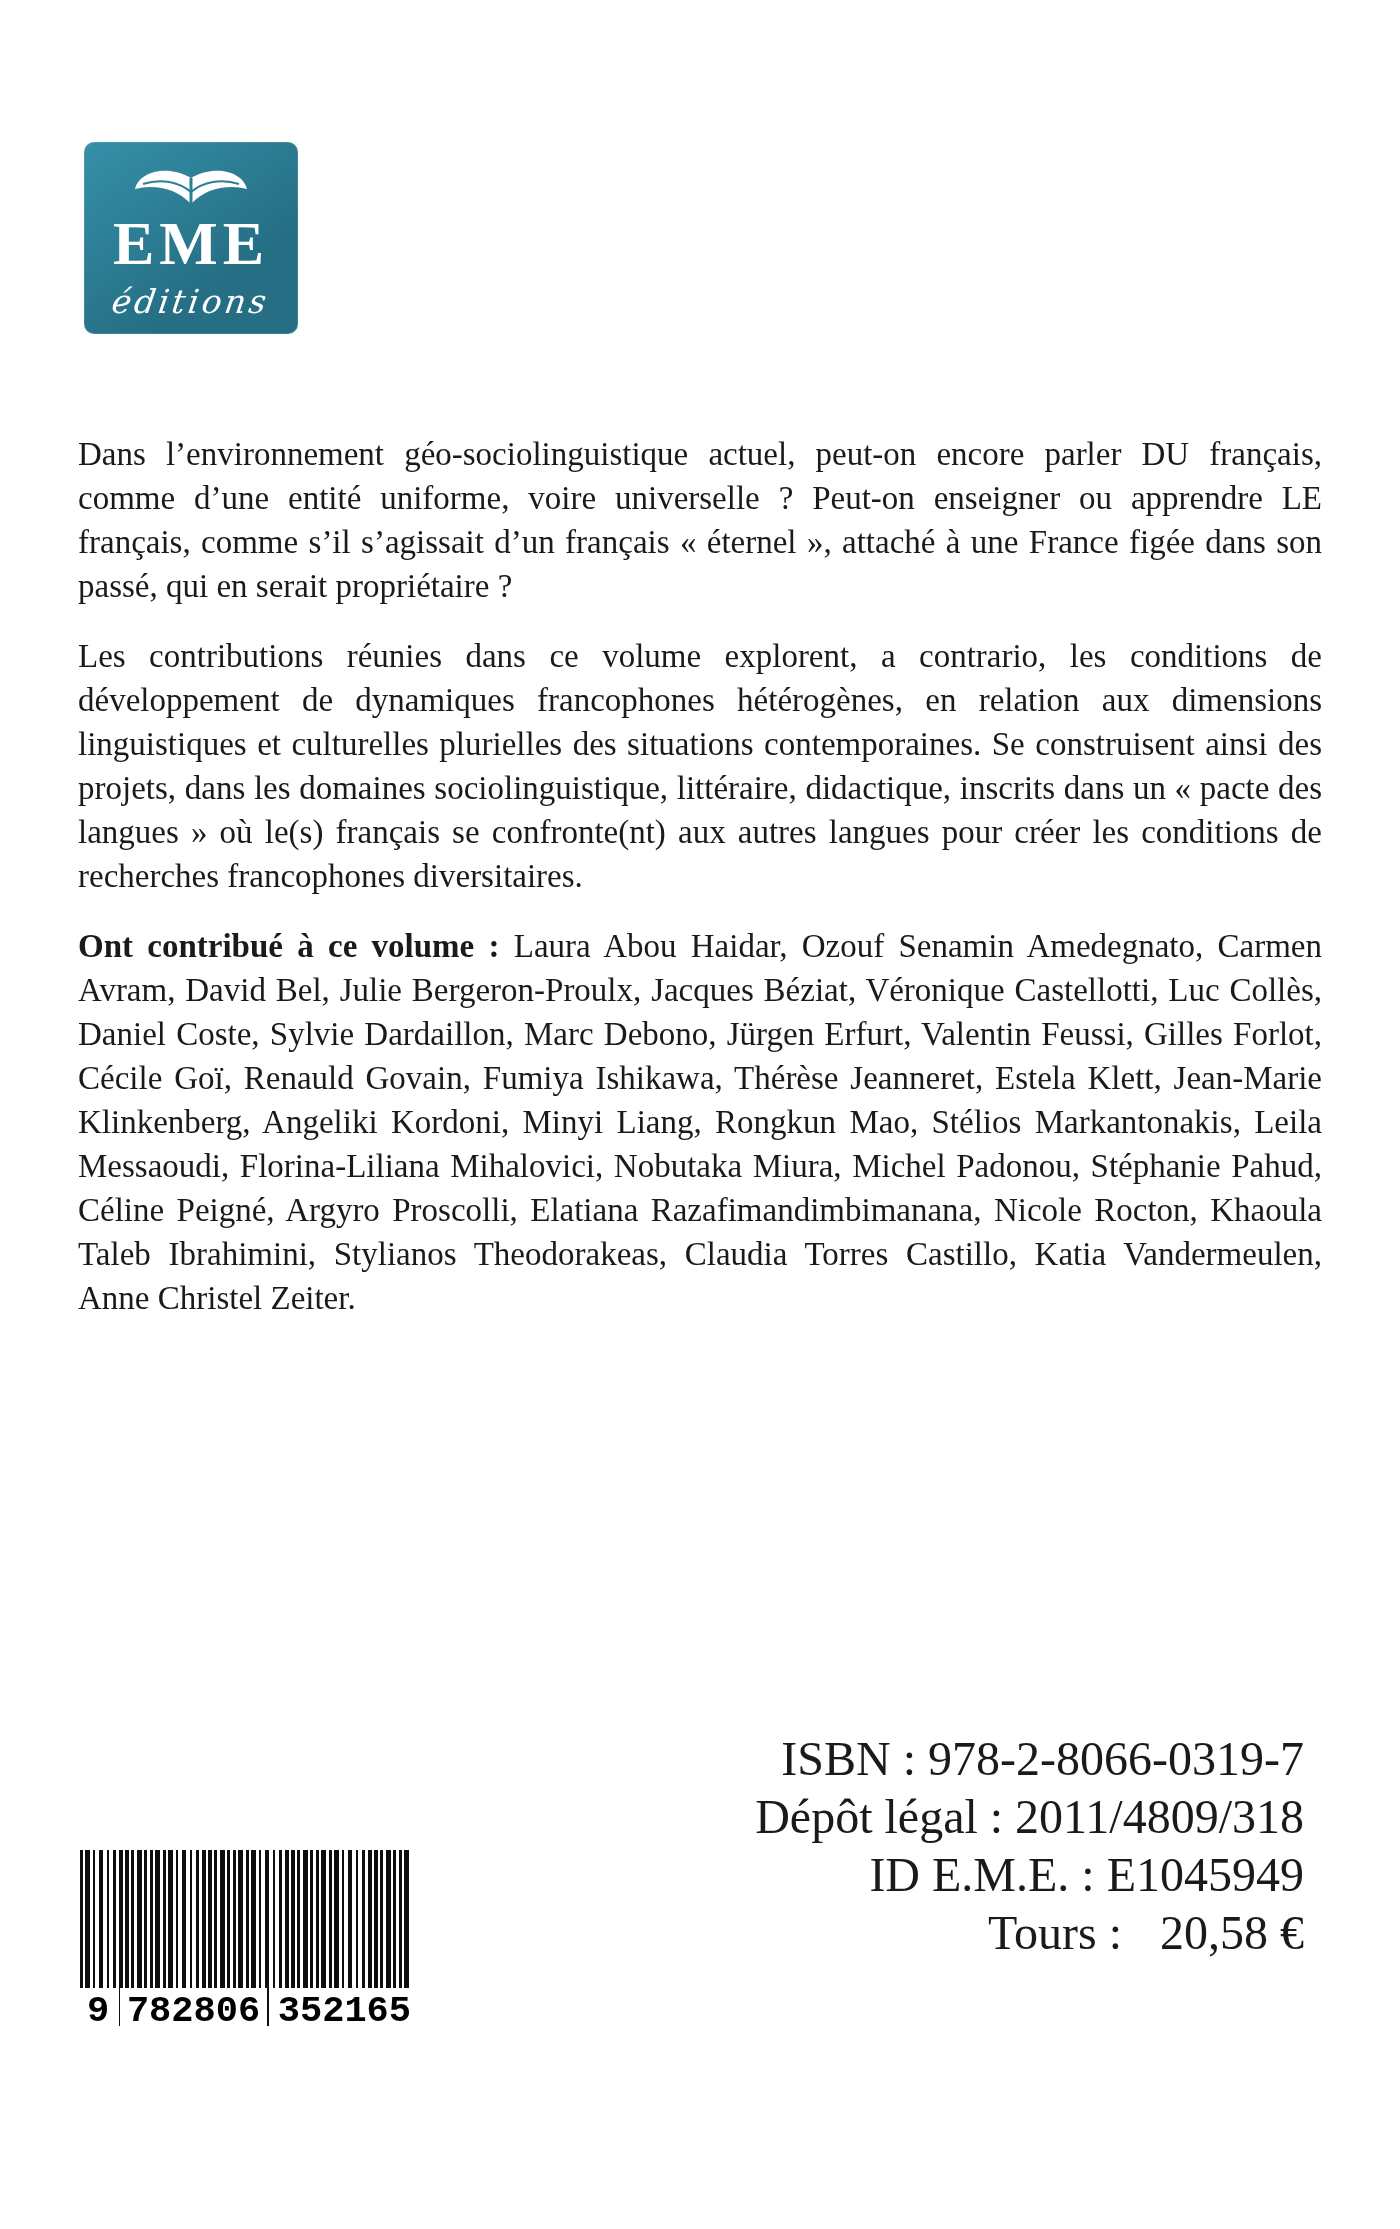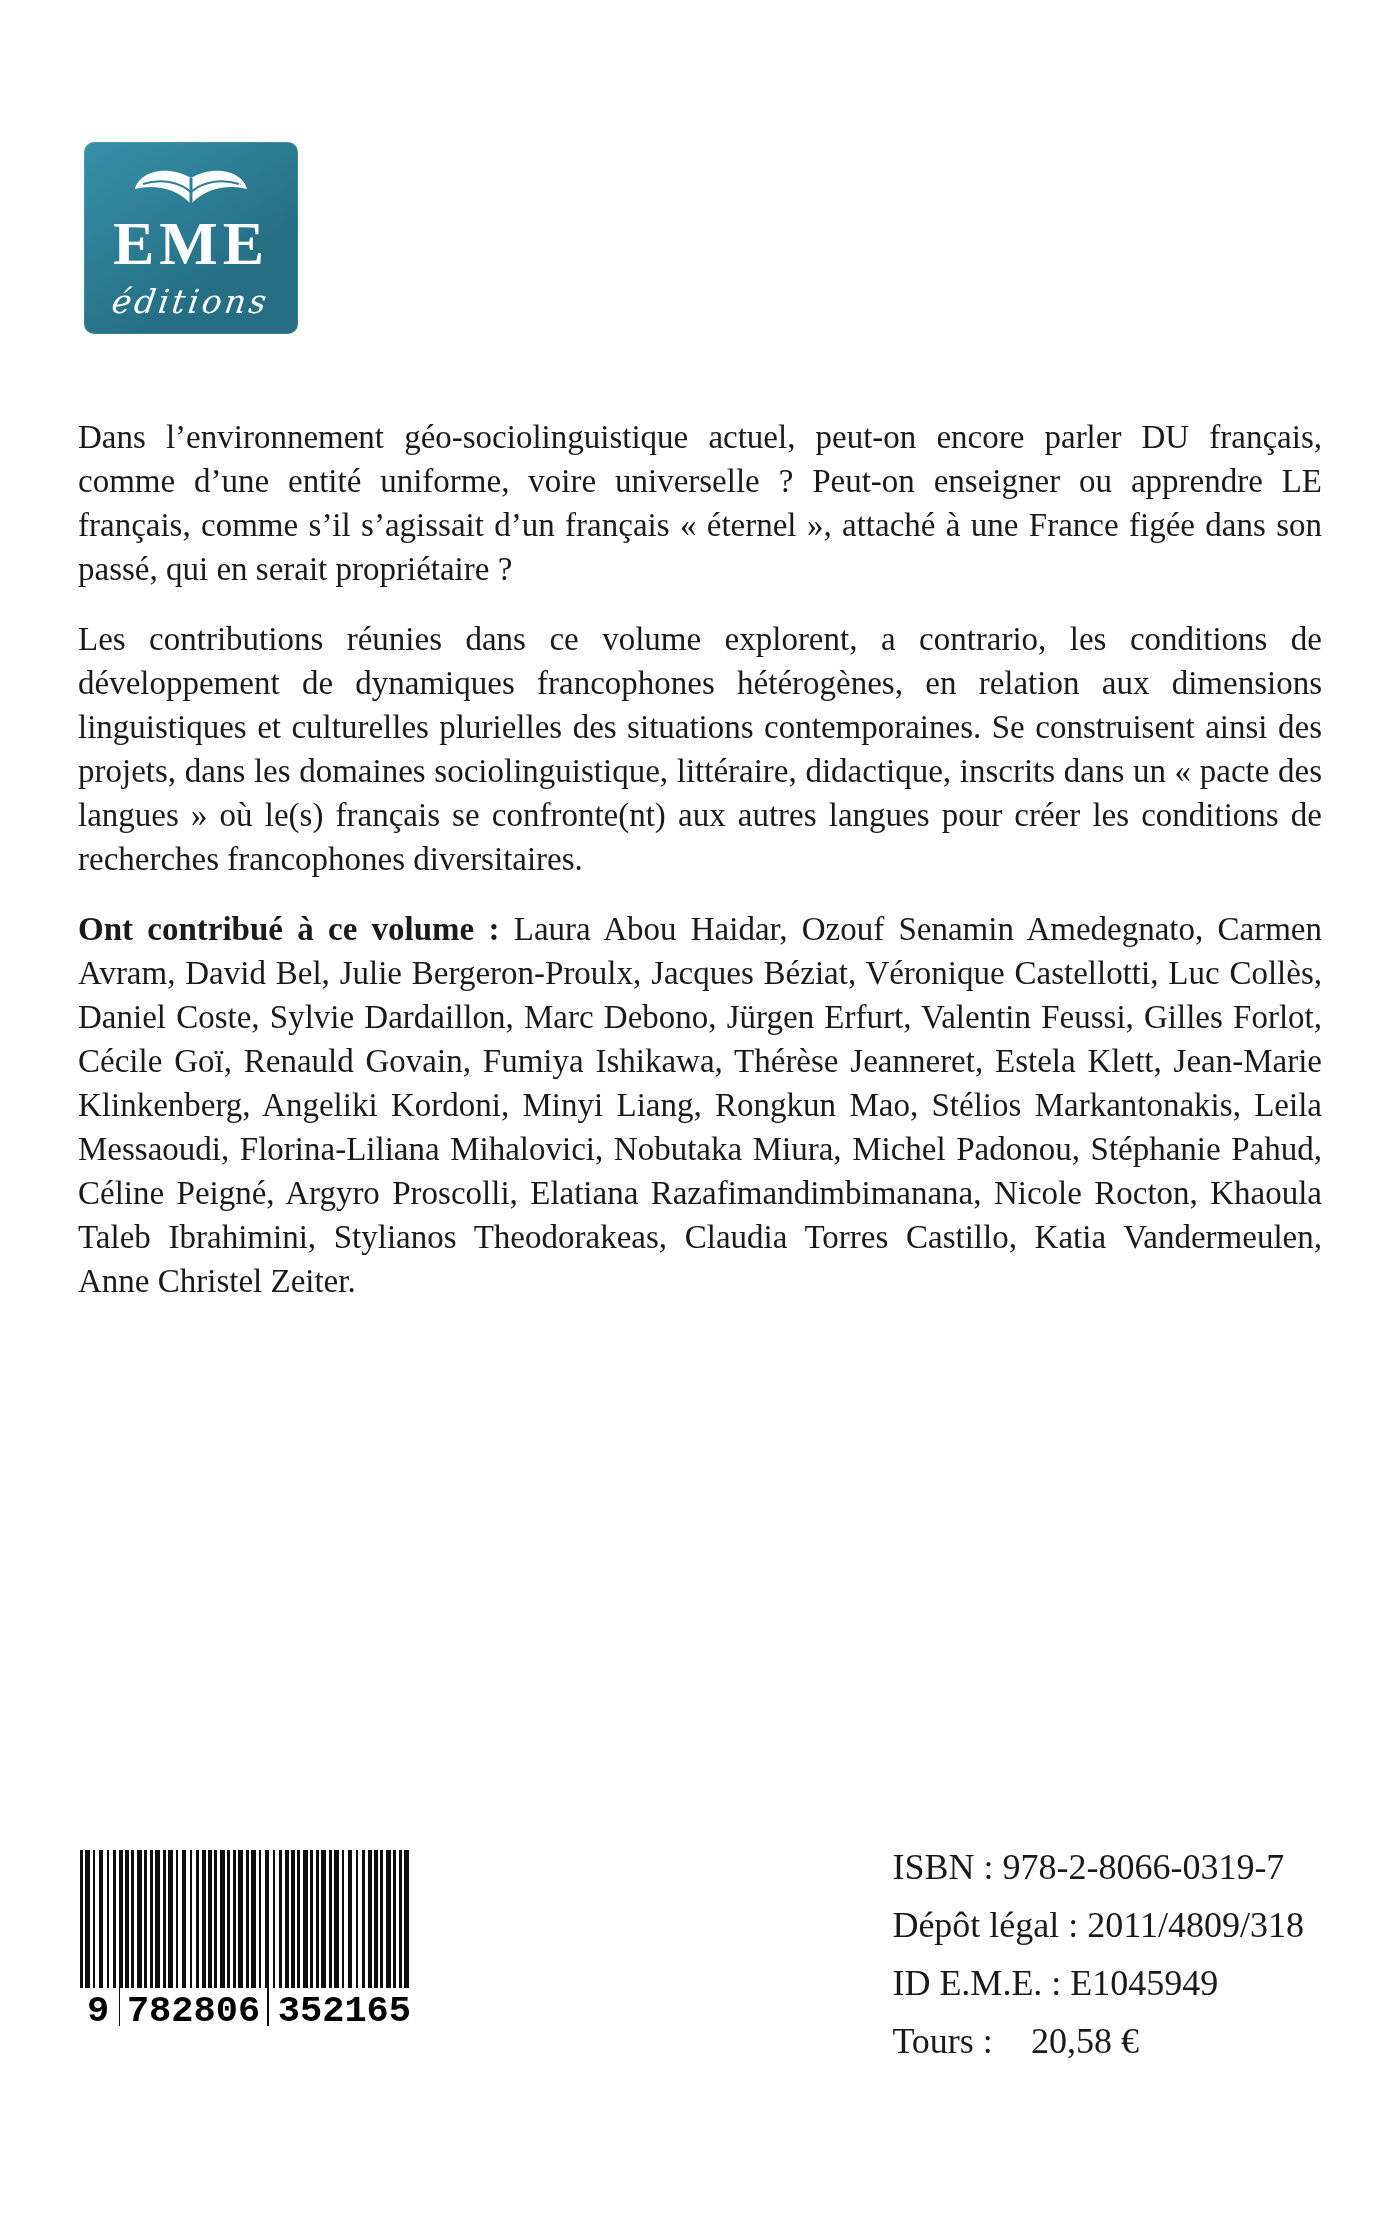--- a/index.html
+++ b/index.html
@@ -35,21 +35,21 @@
   }
   .logo-sub{
     font-family:"DejaVu Serif", serif;
     font-style:italic;font-size:33px;color:#fff;
     margin-top:8px;letter-spacing:3px;
     transform:skewX(-8deg);
   }
 
   
   .text-block{
-    position:absolute;left:78px;top:415px;width:1244px;
+    position:absolute;left:78px;top:432px;width:1244px;
     font-size:33px;line-height:44px;
     text-align:justify;
   }
   .text-block p{margin:0 0 26px 0;}
   .lead-bold{font-weight:bold;}
   .contrib{}
   .contrib .lead{font-weight:bold;}
 
   
   .barcode{
@@ -64,22 +64,23 @@
   .digits{
     position:absolute;left:0;top:138px;width:100%;
     display:flex;justify-content:space-between;
     font-family:"Liberation Mono", monospace;
     font-size:37px;font-weight:bold;color:#000;
   }
   .digits span{background:#ffffff;padding:0 7px;line-height:46px;}
 
   
   .info{
-    position:absolute;right:96px;top:1838px;
-    font-size:36px;line-height:58px;
+    position:absolute;right:96px;top:1730px;
+    text-align:right;
+    font-size:48px;line-height:58px;
   }
   .info .row{white-space:nowrap;}
   .prix-label{margin-right:38px;}
 </style>
 </head>
 <body>
 
 <div class="page">
 
   <div class="logo">

